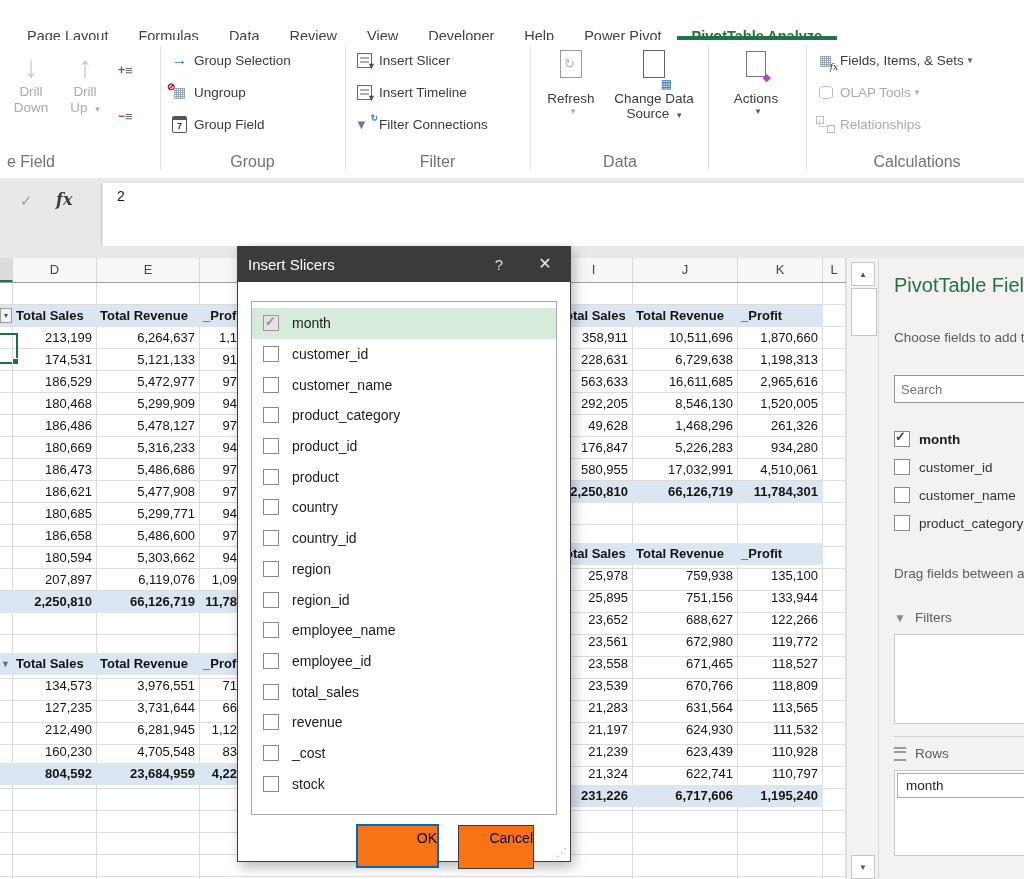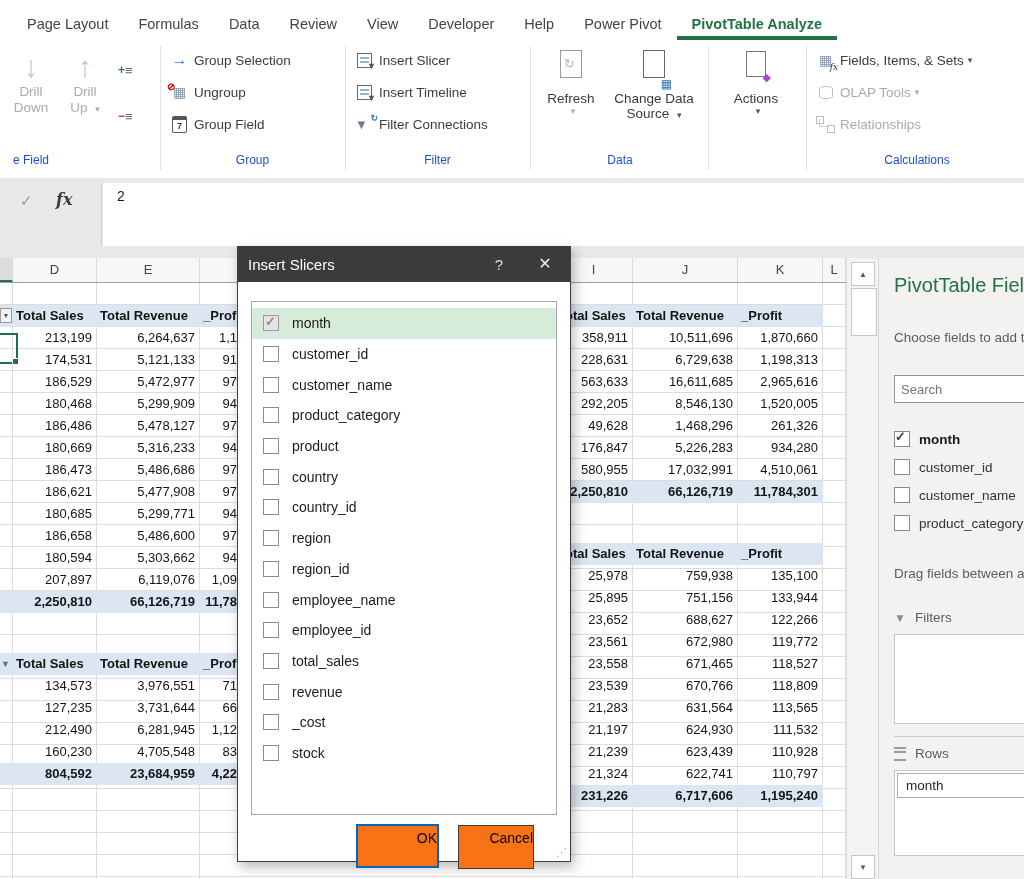--- a/index.html
+++ b/index.html
@@ -1,27 +1,27 @@
 <!DOCTYPE html>
 <html><head>
 <meta charset="utf-8">
 <style>
   html,body{margin:0;padding:0}
   body{width:1024px;height:879px;overflow:hidden;position:relative;background:#fff;
        font-family:"Liberation Sans",sans-serif;color:#1a1a1a;}
 
   
   .tabs{position:absolute;top:0;left:0;width:1024px;height:40px;background:#fff;display:flex;padding-left:12px;box-sizing:border-box}
-  .tab{padding:4px 15px;font-size:14.5px;color:#444;line-height:40px;white-space:nowrap;cursor:default}
+  .tab{padding:16px 15px;font-size:14.5px;color:#444;line-height:40px;white-space:nowrap;cursor:default}
   .tab.active{color:#217346;font-weight:bold;box-shadow:inset 0 -4px 0 #217346}
 
   
   .ribbon{position:absolute;top:40px;left:0;width:1024px;height:136px;background:#fff}
   .rsep{position:absolute;top:6px;width:1px;height:124px;background:#e2e2e2}
-  .glabel{position:absolute;top:113px;font-size:12px;color:#1d4ed8;text-align:center;white-space:nowrap}
+  .glabel{position:absolute;top:113px;font-size:16px;color:#737373;text-align:center;white-space:nowrap}
   .sbtn{position:absolute;height:24px;display:flex;align-items:center;font-size:13.5px;color:#3b3b3b;white-space:nowrap;cursor:default}
   .sbtn .ic{width:19px;height:17px;margin-right:5px;flex:none;position:relative;display:flex;align-items:center;justify-content:center}
   .chev{font-size:9px;color:#555;margin-left:4px}
   .grayed{color:#ababab}
   .bigbtn{position:absolute;display:flex;flex-direction:column;align-items:center;font-size:13.5px;color:#3b3b3b;cursor:default}
   .bigic{width:30px;height:38px;position:relative;margin-bottom:3px}
 
   
   .ic-arrow-right{color:#2b7cd3;font-size:16px;font-weight:bold}
   .ic-ungroup{position:relative}
@@ -622,20 +622,24 @@
       <div class="slicer-item">
       <span class="s-cb"></span>
       <span>customer_name</span>
     </div>
       <div class="slicer-item">
       <span class="s-cb"></span>
       <span>product_category</span>
     </div>
       <div class="slicer-item">
       <span class="s-cb"></span>
+      <span>product_id</span>
+    </div>
+      <div class="slicer-item">
+      <span class="s-cb"></span>
       <span>product</span>
     </div>
       <div class="slicer-item">
       <span class="s-cb"></span>
       <span>country</span>
     </div>
       <div class="slicer-item">
       <span class="s-cb"></span>
       <span>country_id</span>
     </div>

